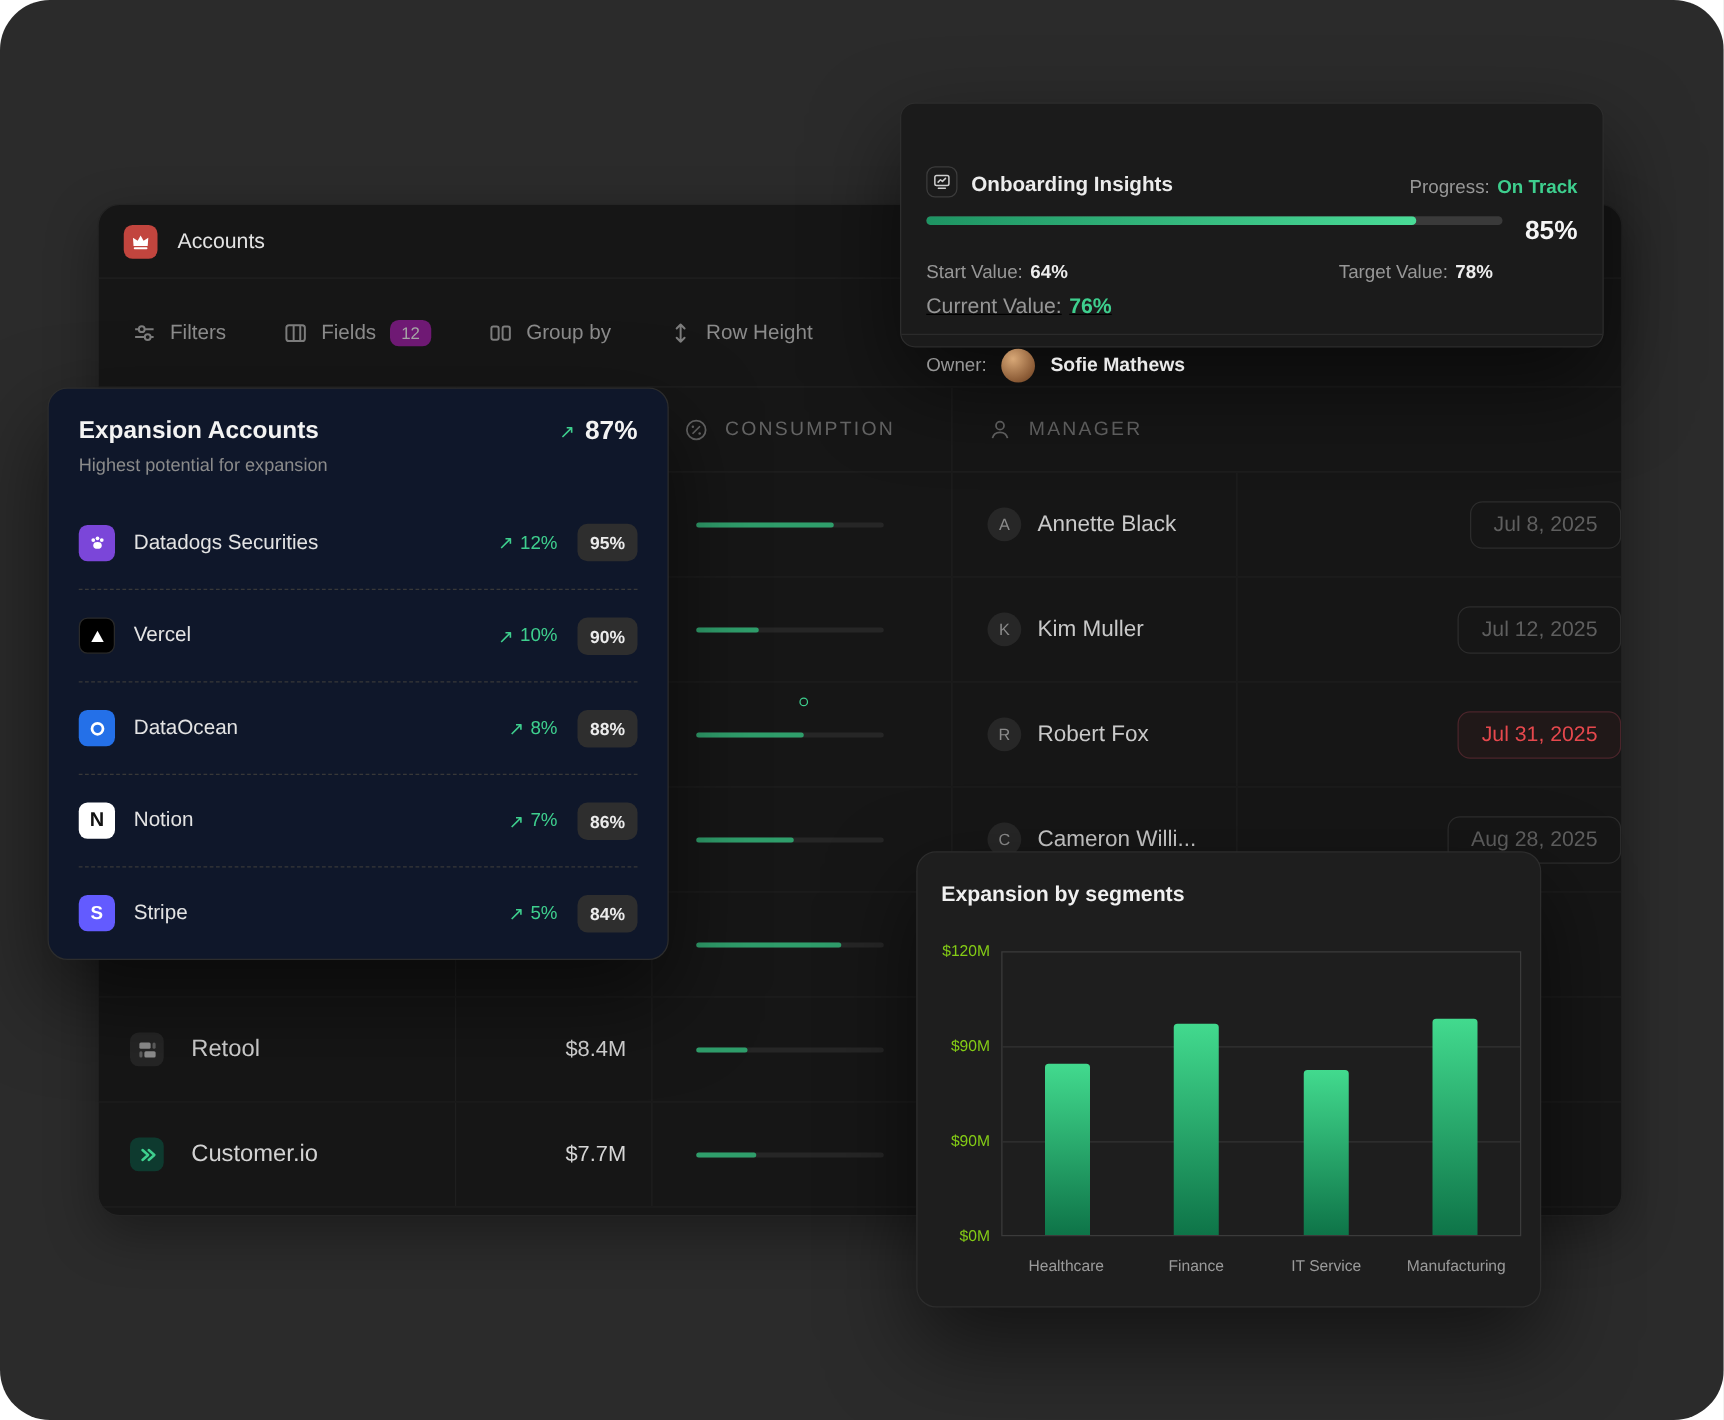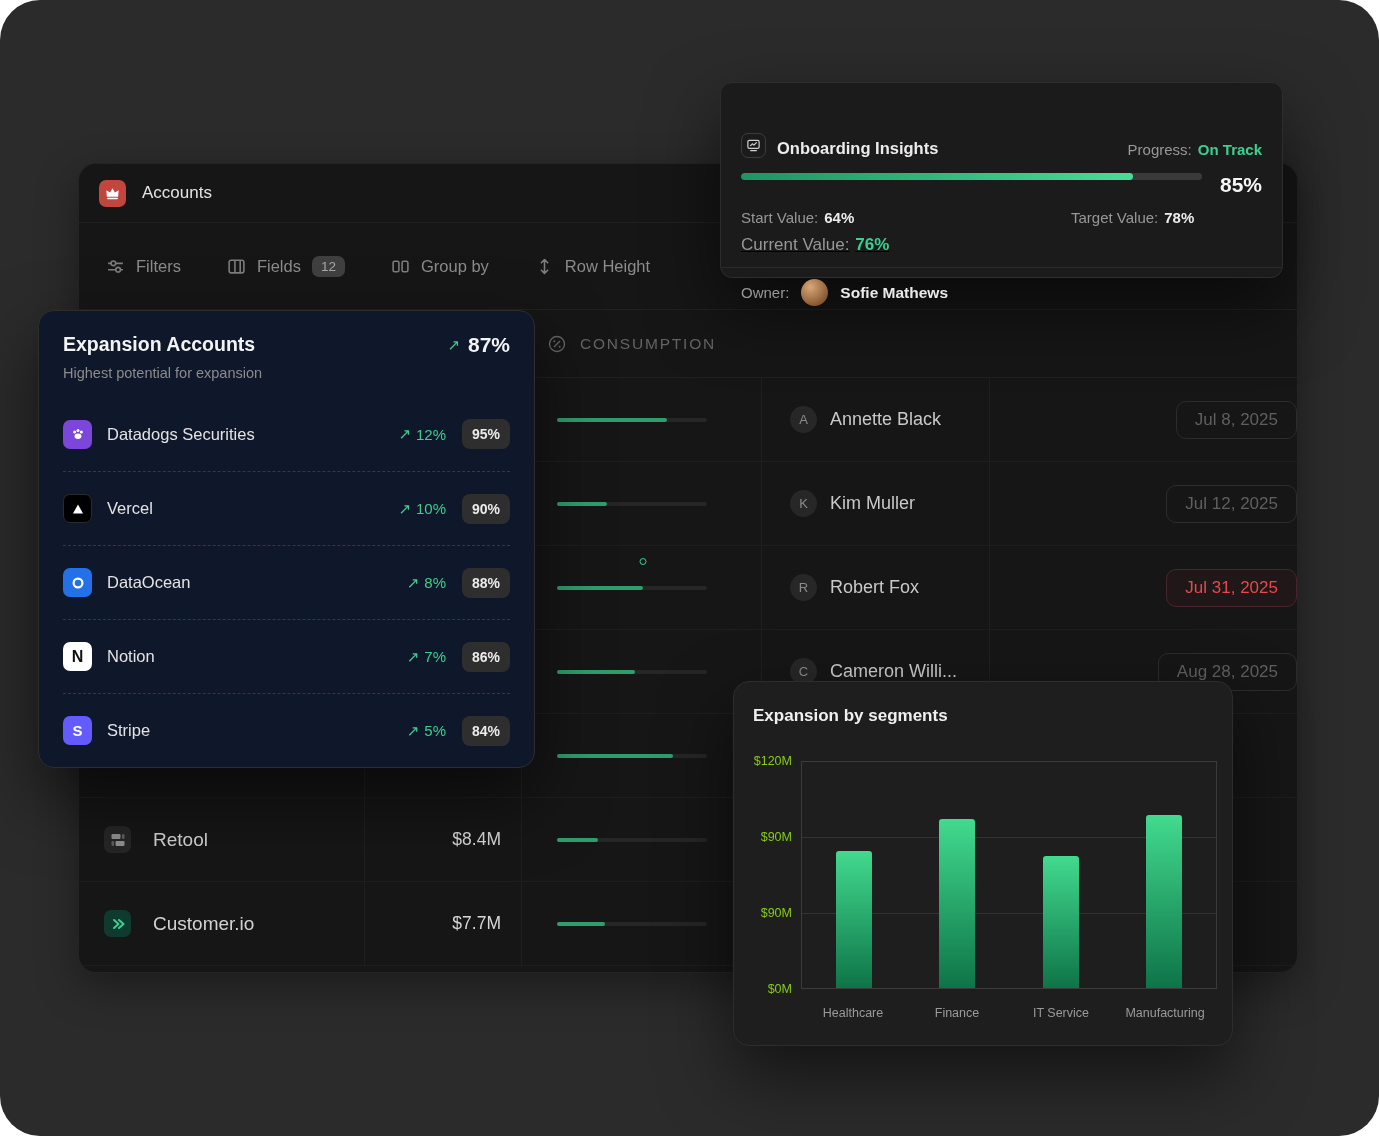--- a/index.html
+++ b/index.html
@@ -26,21 +26,21 @@
   }
   .app-icon {
     width: 27px; height: 27px; border-radius: 7px; background: #c2453e;
     display: flex; align-items: center; justify-content: center; flex: none;
   }
   .panel-title { font-size: 17px; color: #e3e3e3; font-weight: 500; }
 
   .toolbar { height: 86px; display: flex; align-items: center; gap: 46px; padding: 0 27px; }
   .tool { display: flex; align-items: center; gap: 11px; color: #8b8b8b; font-size: 16.5px; cursor: pointer; }
   .tool svg { color: #7d7d7d; }
-  .tool-badge { background: #404040; color: #a6a6a6; font-size: 13.5px; padding: 3px 9px; border-radius: 7px; }
+  .tool-badge { background: #701a75; color: #a6a6a6; font-size: 13.5px; padding: 3px 9px; border-radius: 7px; }
 
   .tgrid { display: grid; grid-template-columns: 285px 157px 240px 228px 1fr; }
   .thead { height: 69px; border-top: 1px solid #212121; border-bottom: 1px solid #212121; }
   .th { display: flex; align-items: center; gap: 13px; color: #646464; font-size: 15.5px; letter-spacing: 1.8px; font-weight: 500; }
   .bl { border-left: 1px solid #1f1f1f; }
   .th.c-consumption { padding-left: 25px; }
   .th.c-manager { padding-left: 28px; }
   .th.c-renewal { padding-left: 30px; }
 
   .trow { height: 84px; border-bottom: 1px solid #1e1e1e; }
@@ -181,20 +181,27 @@
       <div class="th bl"></div>
       <div class="th bl c-consumption">
         <svg width="20" height="20" viewBox="0 0 20 20" fill="none" stroke="currentColor" stroke-width="1.4">
             <circle cx="10" cy="10" r="7.5"></circle>
             <path d="M7 13l6-6"></path>
             <circle cx="7.3" cy="7.3" r="1" fill="currentColor" stroke="none"></circle>
             <circle cx="12.7" cy="12.7" r="1" fill="currentColor" stroke="none"></circle>
           </svg>
         <span>CONSUMPTION</span>
       </div>
+      <div class="th bl c-manager">
+        <svg width="20" height="20" viewBox="0 0 20 20" fill="none" stroke="currentColor" stroke-width="1.4">
+            <circle cx="10" cy="6.5" r="3.2"></circle>
+            <path d="M4 16.5c.6-3 2.8-4.7 6-4.7s5.4 1.7 6 4.7"></path>
+          </svg>
+        <span>MANAGER</span>
+      </div>
     </div>
 
     <div class="tgrid trow">
       <div class="cell company"></div>
       <div class="cell value bl"></div>
       <div class="cell consumption bl">
         <div class="track">
             <div class="fill" style="width: 73%;"></div>
           </div>
       </div>

